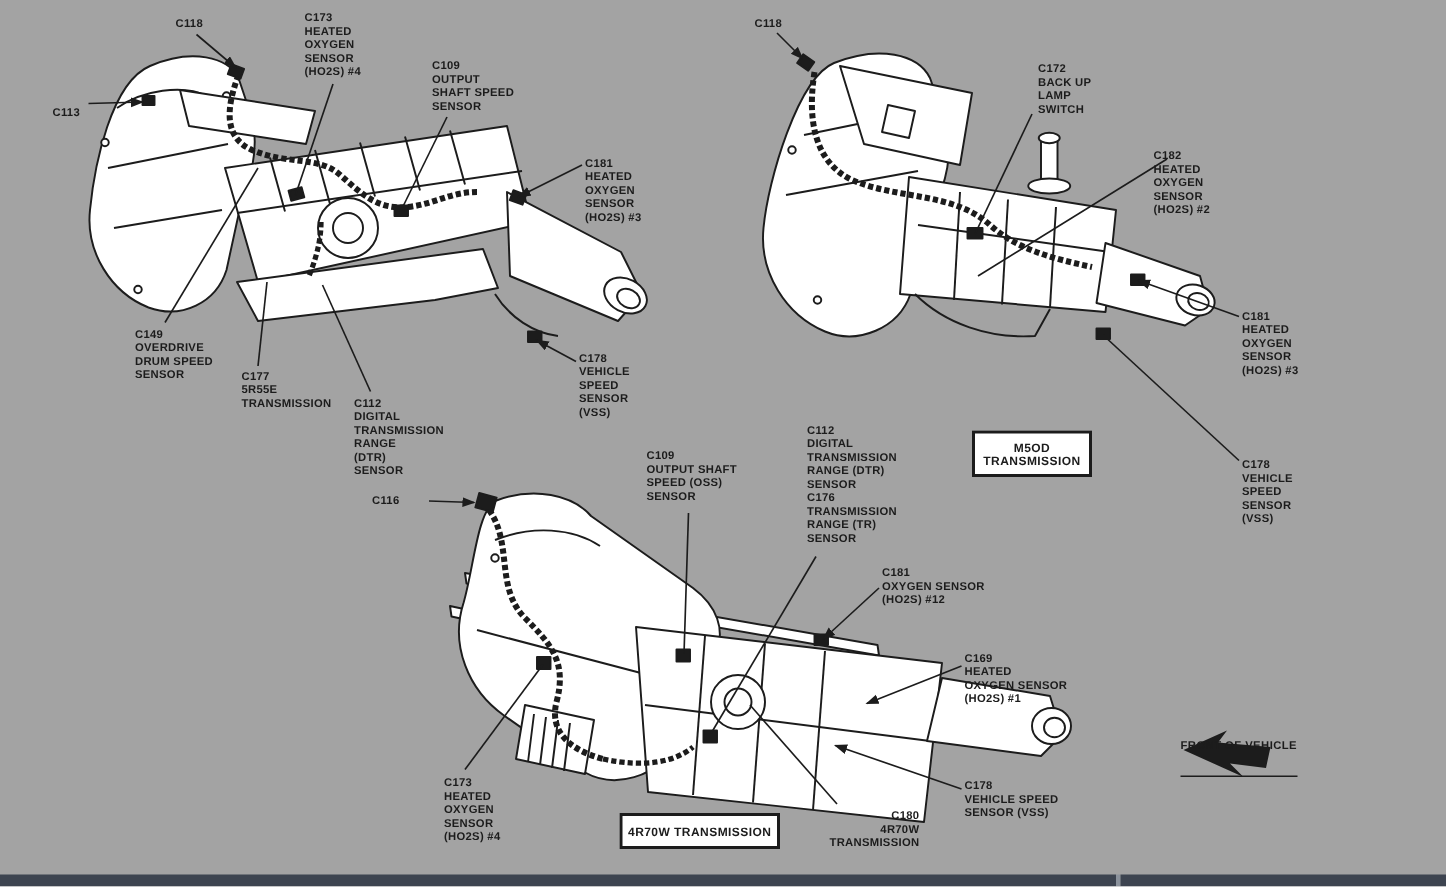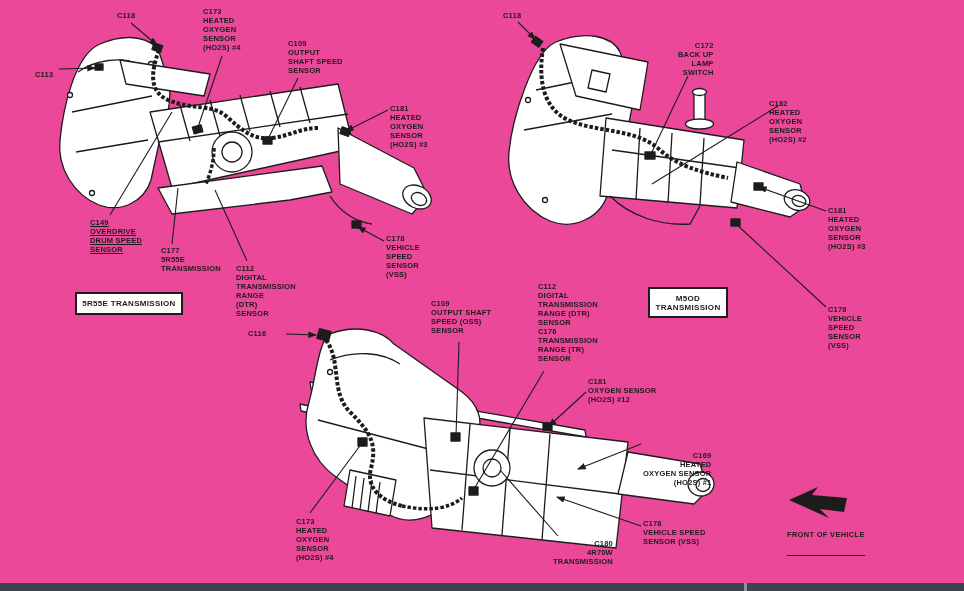--- a/index.html
+++ b/index.html
@@ -1,35 +1,35 @@
 <!DOCTYPE html>
 <html><head>
 <meta charset="utf-8">
 <style>
   html,body{margin:0;padding:0;background:#ffffff;}
   .stage{
-    position:relative;width:964px;height:591px;background:#ec4899;
+    position:relative;width:964px;height:591px;background:#a3a3a3;
     font-family:"Liberation Sans",sans-serif;overflow:hidden;
   }
   .artwork{position:absolute;left:0;top:0;width:964px;height:591px;}
   .callout{
     position:absolute;font-size:7.5px;line-height:9px;font-weight:700;
     letter-spacing:.2px;color:#1c1c1c;white-space:pre-line;text-transform:uppercase;
   }
   .boxlabel{
     position:absolute;border:2px solid #1c1c1c;background:#ffffff;color:#1c1c1c;
     font-size:8px;font-weight:700;letter-spacing:.3px;line-height:9px;
     display:flex;align-items:center;justify-content:center;text-align:center;
     white-space:pre-line;text-transform:uppercase;
   }
   .box-5r55e{left:75px;top:292px;width:104px;height:19px;}
   .box-m5od{left:648px;top:287px;width:76px;height:27px;}
   .box-4r70w{left:413px;top:542px;width:103px;height:20px;}
   .front-label{
-    position:absolute;left:787px;top:530px;font-size:7.5px;font-weight:700;
+    position:absolute;left:787px;top:492px;font-size:7.5px;font-weight:700;
     color:#1c1c1c;letter-spacing:.3px;border-bottom:1.5px solid #1c1c1c;
     padding-bottom:16px;text-transform:uppercase;
   }
   .footer-seg{position:absolute;top:583px;height:8px;background:#3d4450;}
   .footer-left{left:0;width:744px;}
   .footer-gap{left:744px;width:3px;background:#8b929c;}
   .footer-right{left:747px;width:217px;}
 </style>
 </head>
 <body>
@@ -172,42 +172,41 @@
   <div class="callout" style="left:288px;top:39px;">C109
 OUTPUT
 SHAFT SPEED
 SENSOR</div>
   <div class="callout" style="left:35px;top:70px;">C113</div>
   <div class="callout" style="left:390px;top:104px;">C181
 HEATED
 OXYGEN
 SENSOR
 (HO2S) #3</div>
-  <div class="callout" style="left:90px;top:218px;text-decoration:underline;">C149
+  <div class="callout" style="left:90px;top:218px;">C149
 OVERDRIVE
 DRUM SPEED
 SENSOR</div>
   <div class="callout" style="left:161px;top:246px;">C177
 5R55E
 TRANSMISSION</div>
   <div class="callout" style="left:236px;top:264px;">C112
 DIGITAL
 TRANSMISSION
 RANGE
 (DTR)
 SENSOR</div>
   <div class="callout" style="left:386px;top:234px;">C178
 VEHICLE
 SPEED
 SENSOR
 (VSS)</div>
-  <div class="boxlabel box-5r55e">5R55E TRANSMISSION</div>
 
   <div class="callout" style="left:503px;top:11px;">C118</div>
-  <div class="callout" style="left:678px;top:41px;text-align:right;">C172
+  <div class="callout" style="left:692px;top:41px;">C172
 BACK UP
 LAMP
 SWITCH</div>
   <div class="callout" style="left:769px;top:99px;">C182
 HEATED
 OXYGEN
 SENSOR
 (HO2S) #2</div>
   <div class="callout" style="left:828px;top:206px;">C181
 HEATED
@@ -232,35 +231,36 @@
 TRANSMISSION
 RANGE (DTR)
 SENSOR
 C176
 TRANSMISSION
 RANGE (TR)
 SENSOR</div>
   <div class="callout" style="left:588px;top:377px;">C181
 OXYGEN SENSOR
 (HO2S) #12</div>
-  <div class="callout" style="left:643px;top:451px;text-align:right;">C169
+  <div class="callout" style="left:643px;top:434px;">C169
 HEATED
 OXYGEN SENSOR
 (HO2S) #1</div>
   <div class="callout" style="left:643px;top:519px;">C178
 VEHICLE SPEED
 SENSOR (VSS)</div>
   <div class="callout" style="left:553px;top:539px;text-align:right;">C180
 4R70W
 TRANSMISSION</div>
   <div class="callout" style="left:296px;top:517px;">C173
 HEATED
 OXYGEN
 SENSOR
 (HO2S) #4</div>
+  <div class="boxlabel box-4r70w">4R70W TRANSMISSION</div>
 
   <div class="front-label">FRONT OF VEHICLE</div>
 
   <div class="footer-seg footer-left"></div>
   <div class="footer-seg footer-gap"></div>
   <div class="footer-seg footer-right"></div>
 
 </div>
 
 </body></html>

